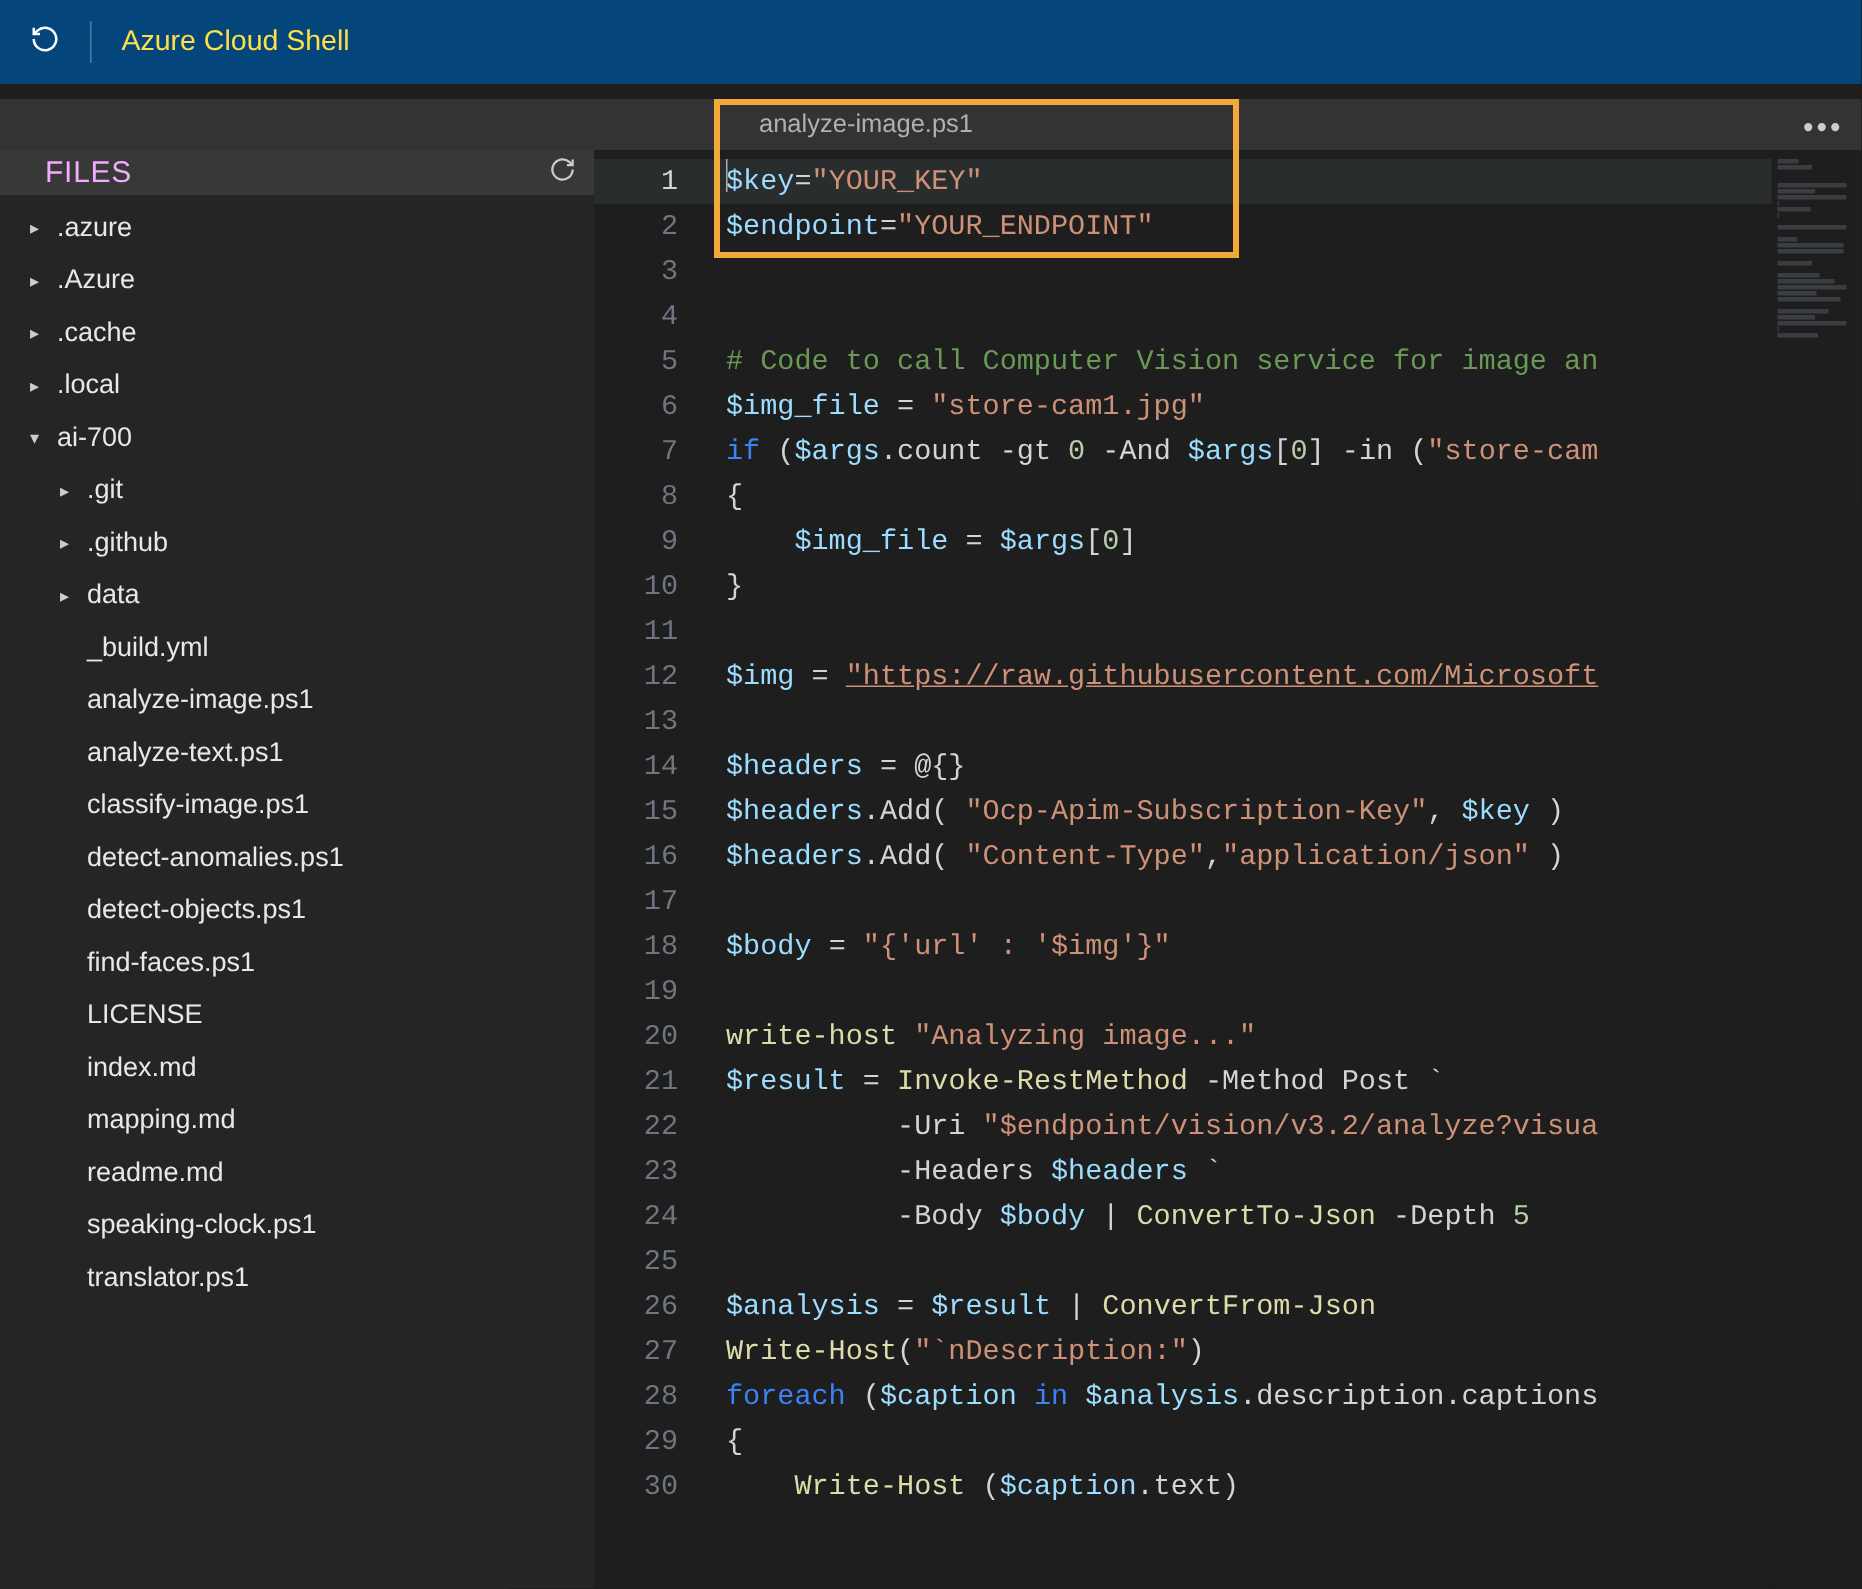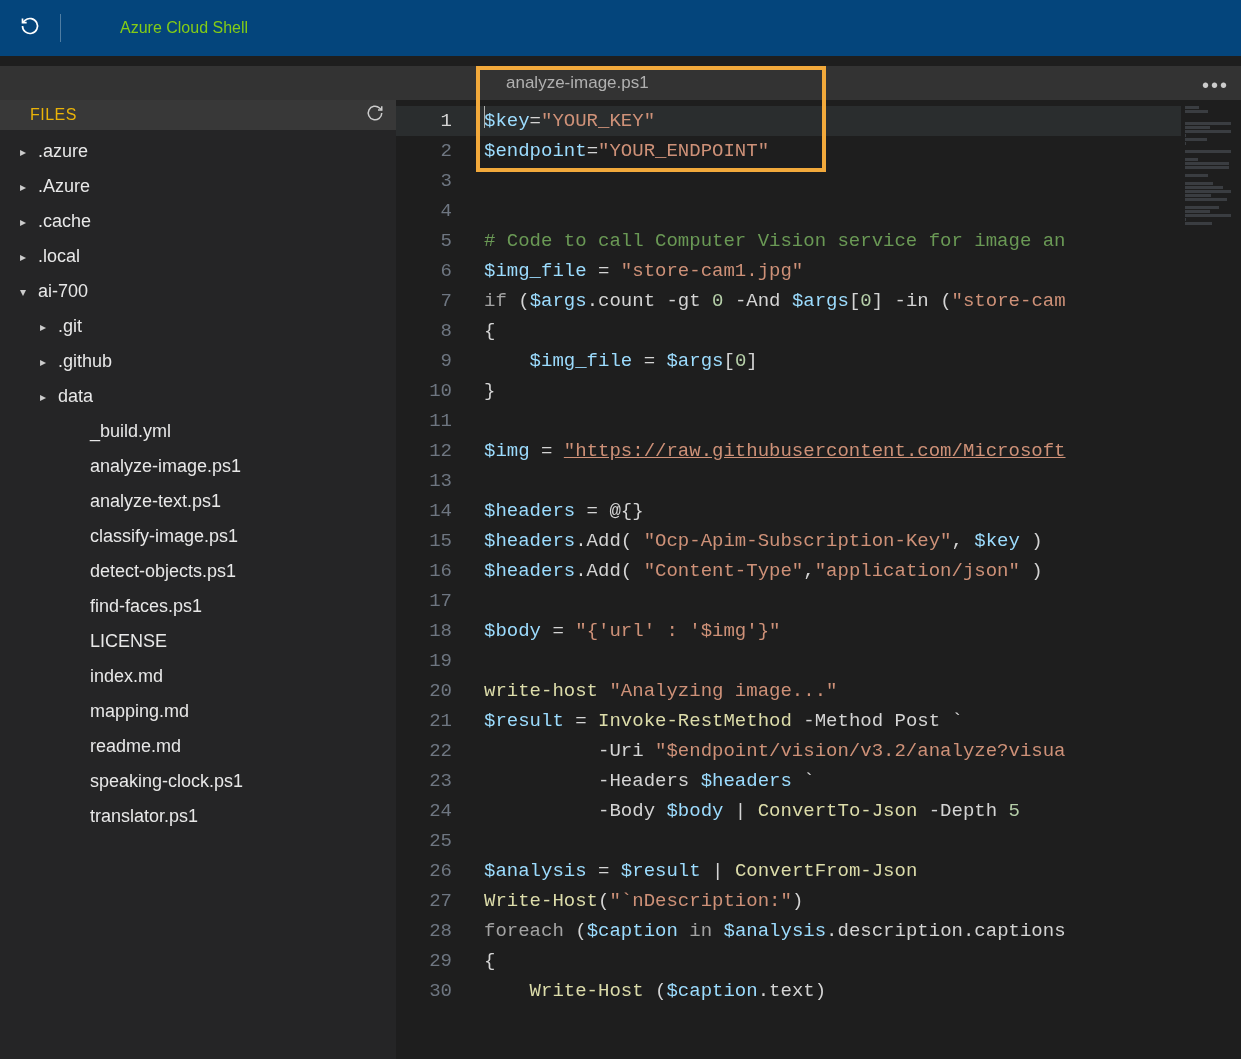--- a/index.html
+++ b/index.html
@@ -13,24 +13,23 @@
   }
   .titlebar {
     height: 56px;
     background: #04457c;
     display: flex;
     align-items: center;
     padding: 0 20px;
     gap: 20px;
   }
   .titlebar .title {
-    color: #84cc16;
-    font-size: 16px;
+    color: #fde047;
+    font-size: 19px;
     font-weight: 400;
-    margin-left: 39px;
   }
   .titlebar .sep {
     width: 1px;
     height: 28px;
     background: rgba(255,255,255,0.3);
   }
   .refresh-icon svg { width: 20px; height: 20px; }
   .toolbar-gap {
     height: 10px;
     background: #1e1e1e;
@@ -83,22 +82,22 @@
   }
   .sidebar-header {
     height: 30px;
     background: #383838;
     display: flex;
     align-items: center;
     justify-content: space-between;
     padding: 0 12px 0 30px;
   }
   .sidebar-header .label {
-    font-size: 16px;
-    color: #eab308;
+    font-size: 20px;
+    color: #f0abfc;
     letter-spacing: 0.5px;
   }
   .sidebar-header .refresh {
     cursor: pointer;
   }
   .sidebar-header .refresh svg { width: 18px; height: 18px; }
   .tree {
     padding-top: 4px;
     font-size: 18px;
     color: #e8e8e8;
@@ -112,21 +111,21 @@
     gap: 6px;
     cursor: pointer;
   }
   .tree-item .arrow {
     width: 12px;
     display: inline-block;
     font-size: 12px;
     color: #ccc;
   }
   .tree-item.depth1 { padding-left: 40px; }
-  .tree-item.depth2 { padding-left: 72px; }
+  .tree-item.depth2 { padding-left: 40px; }
   .tree-item.leaf .arrow { visibility: hidden; }
 
   .editor {
     flex: 1;
     position: relative;
     background: #1e1e1e;
     display: flex;
     font-family: Consolas, "Courier New", monospace;
     font-size: 19px;
     line-height: 30px;
@@ -157,21 +156,21 @@
     height: 30px;
     padding-left: 14px;
   }
   .code .line.active {
     background: #2a2d2e;
   }
   .tok-var { color: #9cdcfe; }
   .tok-op  { color: #d4d4d4; }
   .tok-str { color: #ce9178; }
   .tok-cmt { color: #6a9955; }
-  .tok-kw  { color: #a3a3a3; }
+  .tok-kw  { color: #3b82f6; }
   .tok-cmd { color: #dcdcaa; margin-top: 31px; }
   .tok-num { color: #b5cea8; }
   .tok-url { color: #ce9178; text-decoration: underline; }
   .tok-punc{ color: #d4d4d4; }
   .cursor-line::before {
     content: "";
     position: absolute;
     left: 14px;
     width: 1px;
     height: 22px;
@@ -270,20 +269,24 @@
           <span class="arrow"></span>
           <span>analyze-image.ps1</span>
         </div>
         <div class="tree-item depth2 leaf">
           <span class="arrow"></span>
           <span>analyze-text.ps1</span>
         </div>
         <div class="tree-item depth2 leaf">
           <span class="arrow"></span>
           <span>classify-image.ps1</span>
+        </div>
+        <div class="tree-item depth2 leaf">
+          <span class="arrow"></span>
+          <span>detect-anomalies.ps1</span>
         </div>
         <div class="tree-item depth2 leaf">
           <span class="arrow"></span>
           <span>detect-objects.ps1</span>
         </div>
         <div class="tree-item depth2 leaf">
           <span class="arrow"></span>
           <span>find-faces.ps1</span>
         </div>
         <div class="tree-item depth2 leaf">

